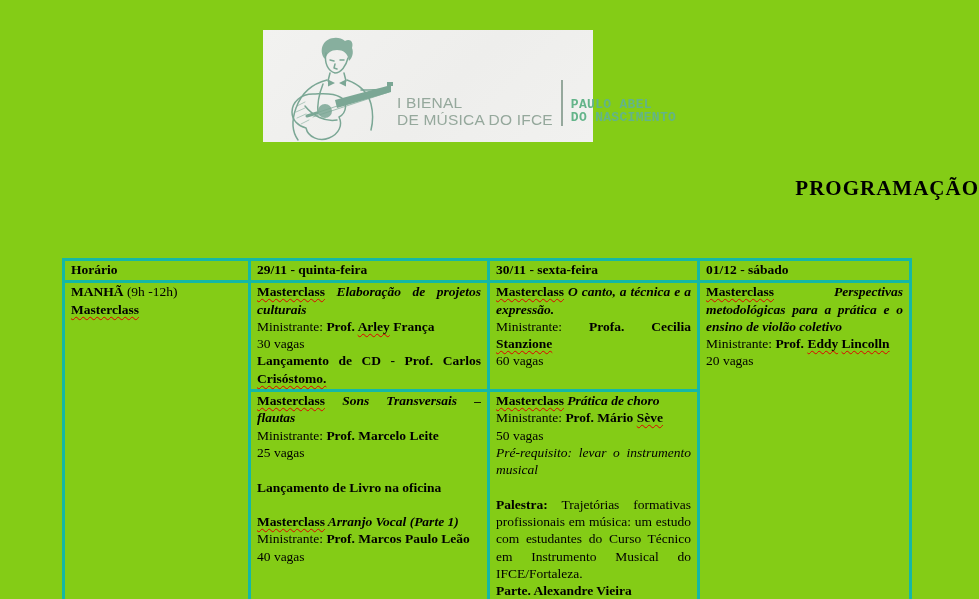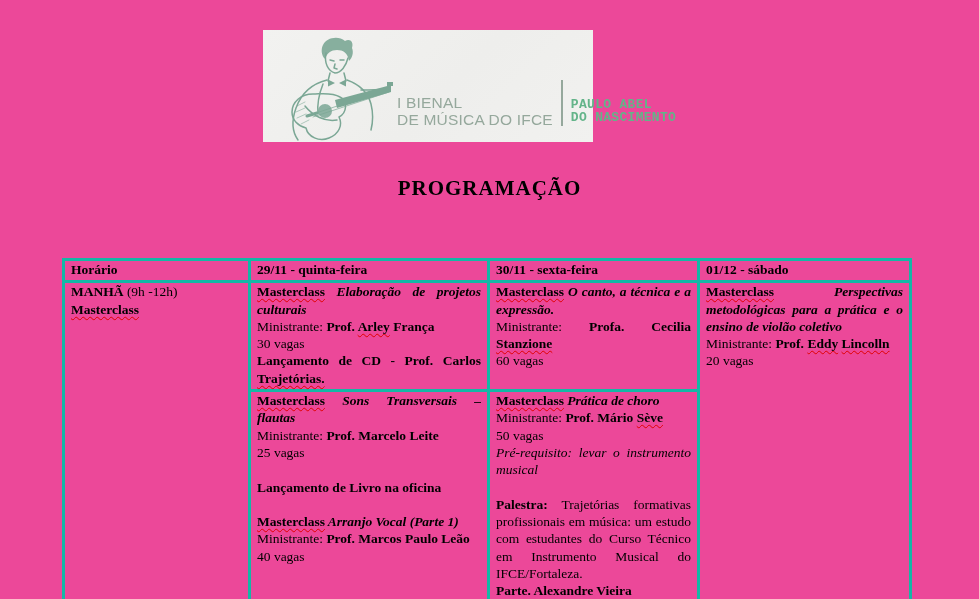--- a/index.html
+++ b/index.html
@@ -1,19 +1,19 @@
 <!DOCTYPE html>
 <html style="--logo-title-color: #95a89c; --logo-name-color: #63b489; --squiggle-color: #e00000;"><head>
 <meta charset="utf-8">
 <style>
   html,body{margin:0;padding:0;background:#ffffff;}
   .page{
     position:relative;
     width:979px;height:599px;
-    background:#ec4899;
+    background:#84cc16;
     font-family:"Liberation Serif", serif;
     overflow:hidden;
   }
   
   .logo{
     position:absolute;left:263px;top:30px;width:330px;height:112px;
     background:linear-gradient(135deg,#f2f2f0 0%,#eeeeec 55%,#f1f1ef 100%);
     display:flex;align-items:stretch;
   }
   .logo-art{flex:0 0 132px;height:112px;}
@@ -33,21 +33,21 @@
   }
   .logo-name{
     font-family:Liberation Mono, monospace;
     font-weight:bold;font-size:13px;line-height:12.5px;letter-spacing:.3px;
     color:var(--logo-name-color,#63b489);
     margin-bottom:4px;white-space:nowrap;
   }
   
   .page-title{
     position:absolute;left:0;top:176px;width:100%;
-    text-align:center;font-weight:bold;font-size:21px;letter-spacing:1px;
+    text-align:right;font-weight:bold;font-size:21px;letter-spacing:1px;
     color:#000;
   }
   
   table.schedule{
     position:absolute;left:62px;top:258px;width:847px;
     border-collapse:collapse;table-layout:fixed;
     font-size:13.5px;line-height:17.3px;color:#000;
   }
   table.schedule th, table.schedule td{
     border:3px solid #14b8a6;vertical-align:top;
@@ -146,21 +146,21 @@
     </tr>
     <tr class="row-a">
       <td rowspan="2">
             <div class="para"><span class="b">MANHÃ</span><span class="r"> (9h -12h)</span></div>
             <div class="para"><span class="b sq">Masterclass</span></div>
           </td>
       <td>
             <div class="para justify"><span class="b sq">Masterclass</span><span class="bi"> Elaboração de projetos culturais</span></div>
             <div class="para"><span class="r">Ministrante: </span><span class="b">Prof. </span><span class="b sq">Arley</span><span class="b"> França</span></div>
             <div class="para"><span class="r">30 vagas</span></div>
-            <div class="para justify"><span class="b">Lançamento de CD - Prof. Carlos </span><span class="b sq">Trajetórias.</span></div>
+            <div class="para justify"><span class="b">Lançamento de CD - Prof. Carlos </span><span class="b sq">Crisóstomo.</span></div>
           </td>
       <td>
             <div class="para justify"><span class="b sq">Masterclass</span><span class="bi"> O canto, a técnica e a expressão.</span></div>
             <div class="para justify"><span class="r">Ministrante: </span><span class="b">Profa. Cecilia </span><span class="b sq">Stanzione</span></div>
             <div class="para"><span class="r">60 vagas</span></div>
           </td>
       <td rowspan="2">
             <div class="para justify"><span class="b sq">Masterclass</span><span class="bi"> Perspectivas metodológicas para a prática e o ensino de violão coletivo</span></div>
             <div class="para"><span class="r">Ministrante: </span><span class="b">Prof. </span><span class="b sq">Eddy</span><span class="b"> </span><span class="b sq">Lincolln</span></div>
             <div class="para"><span class="r">20 vagas</span></div>

